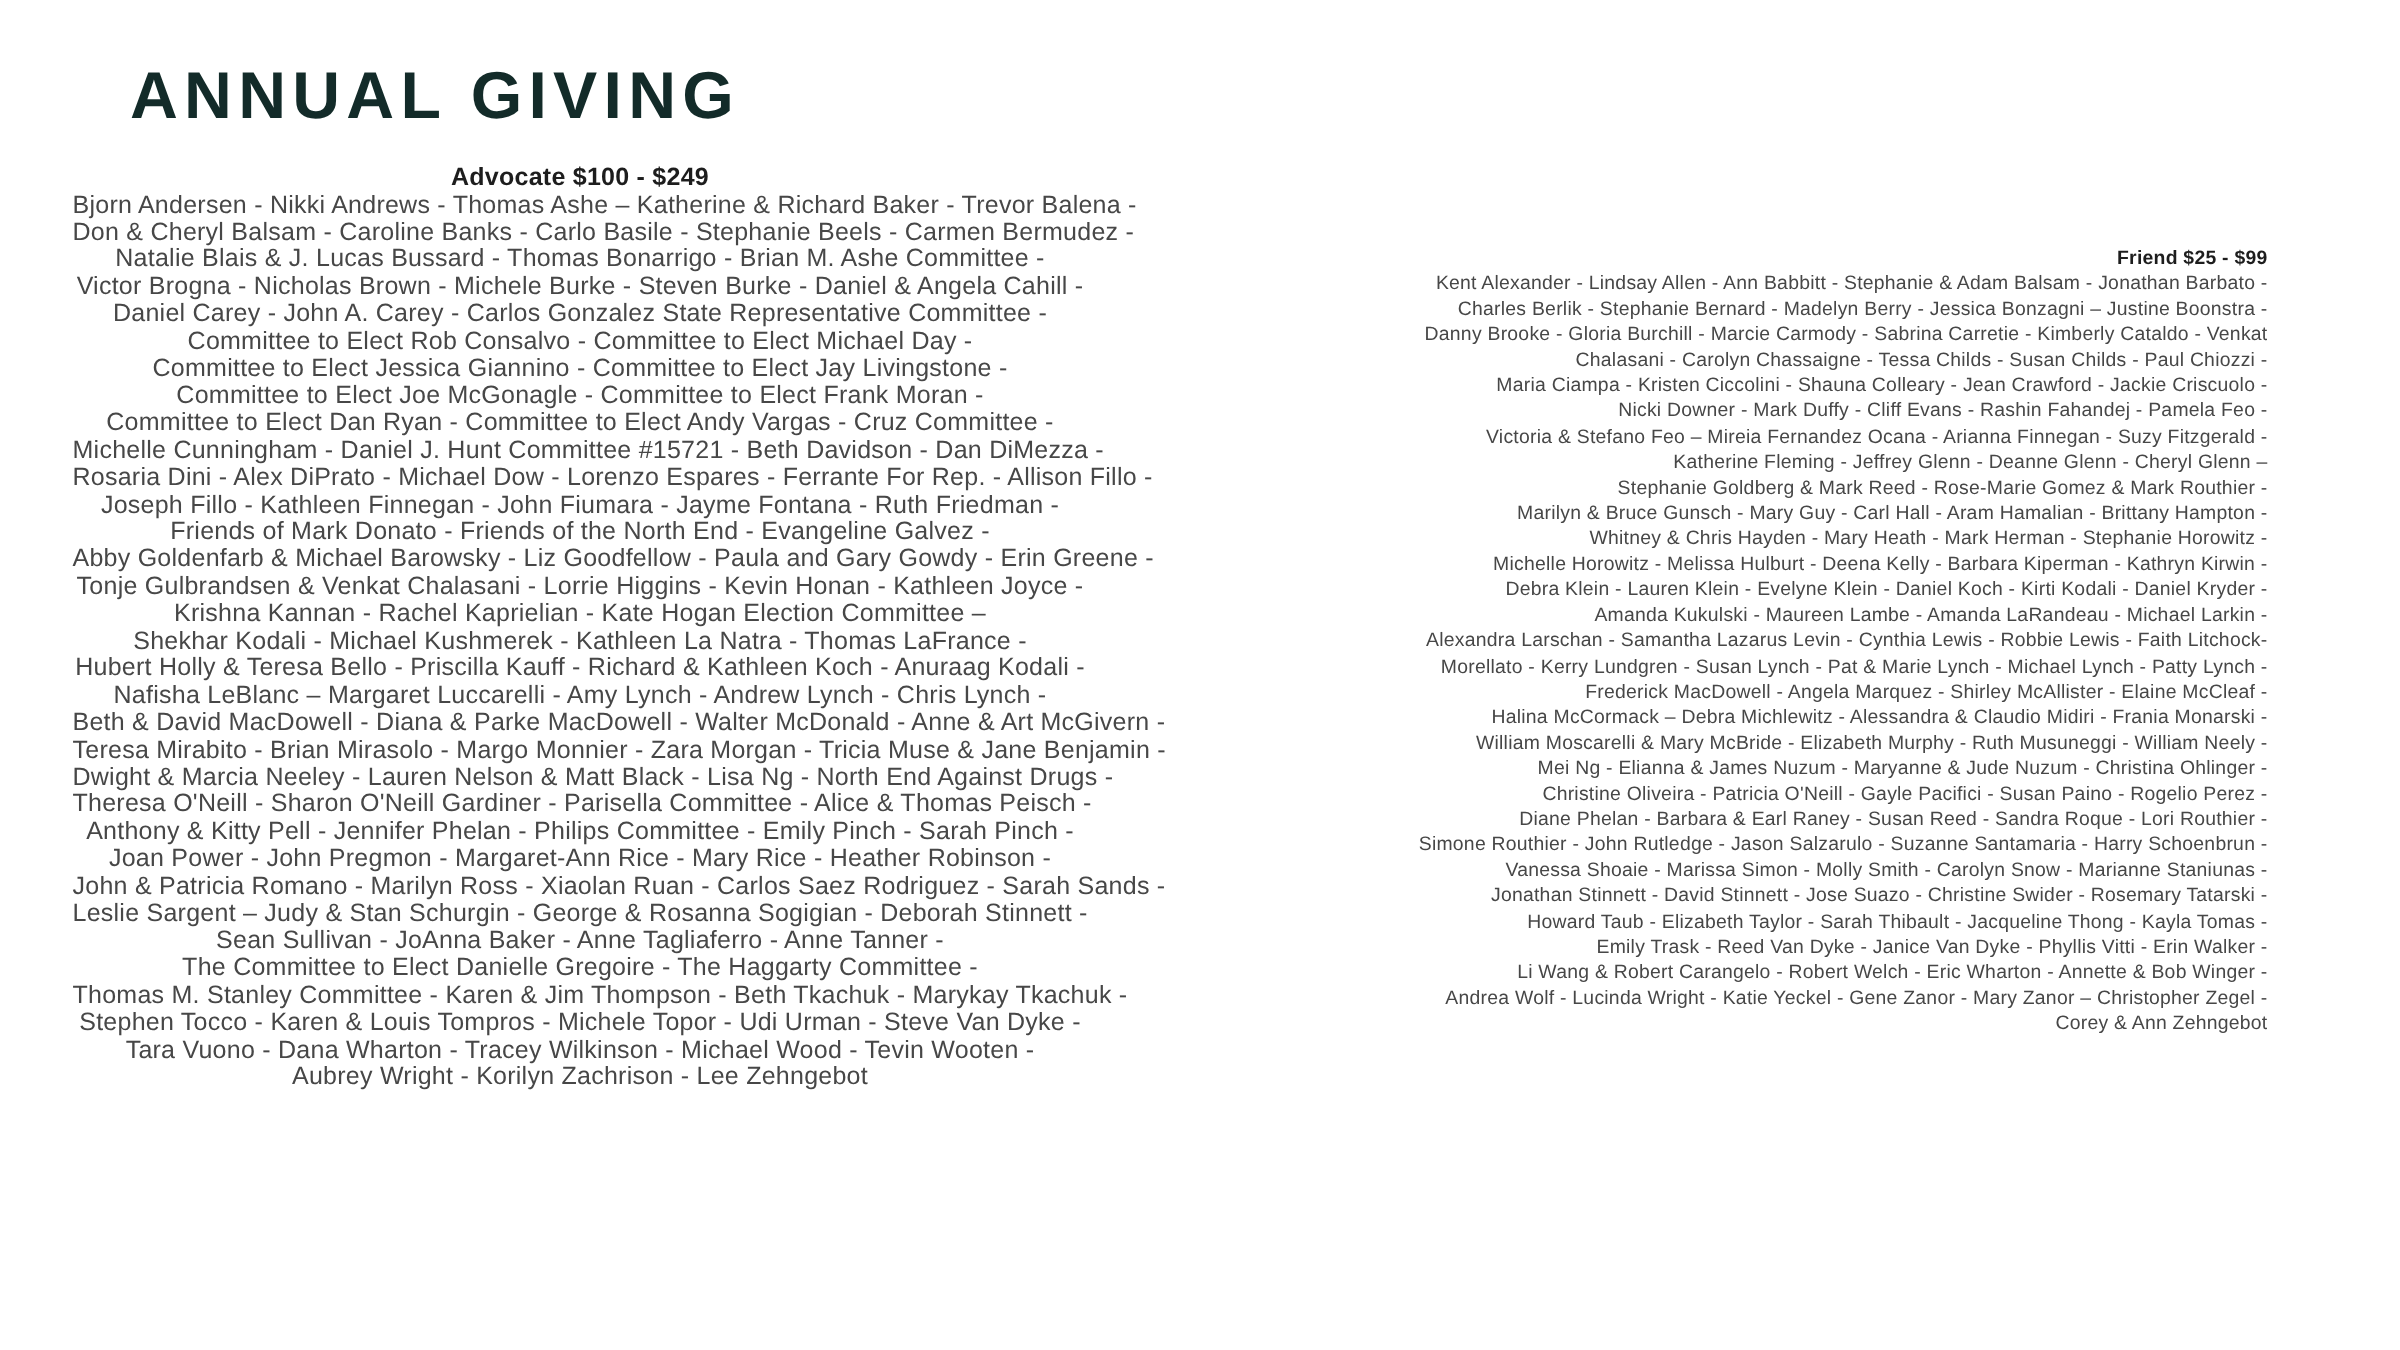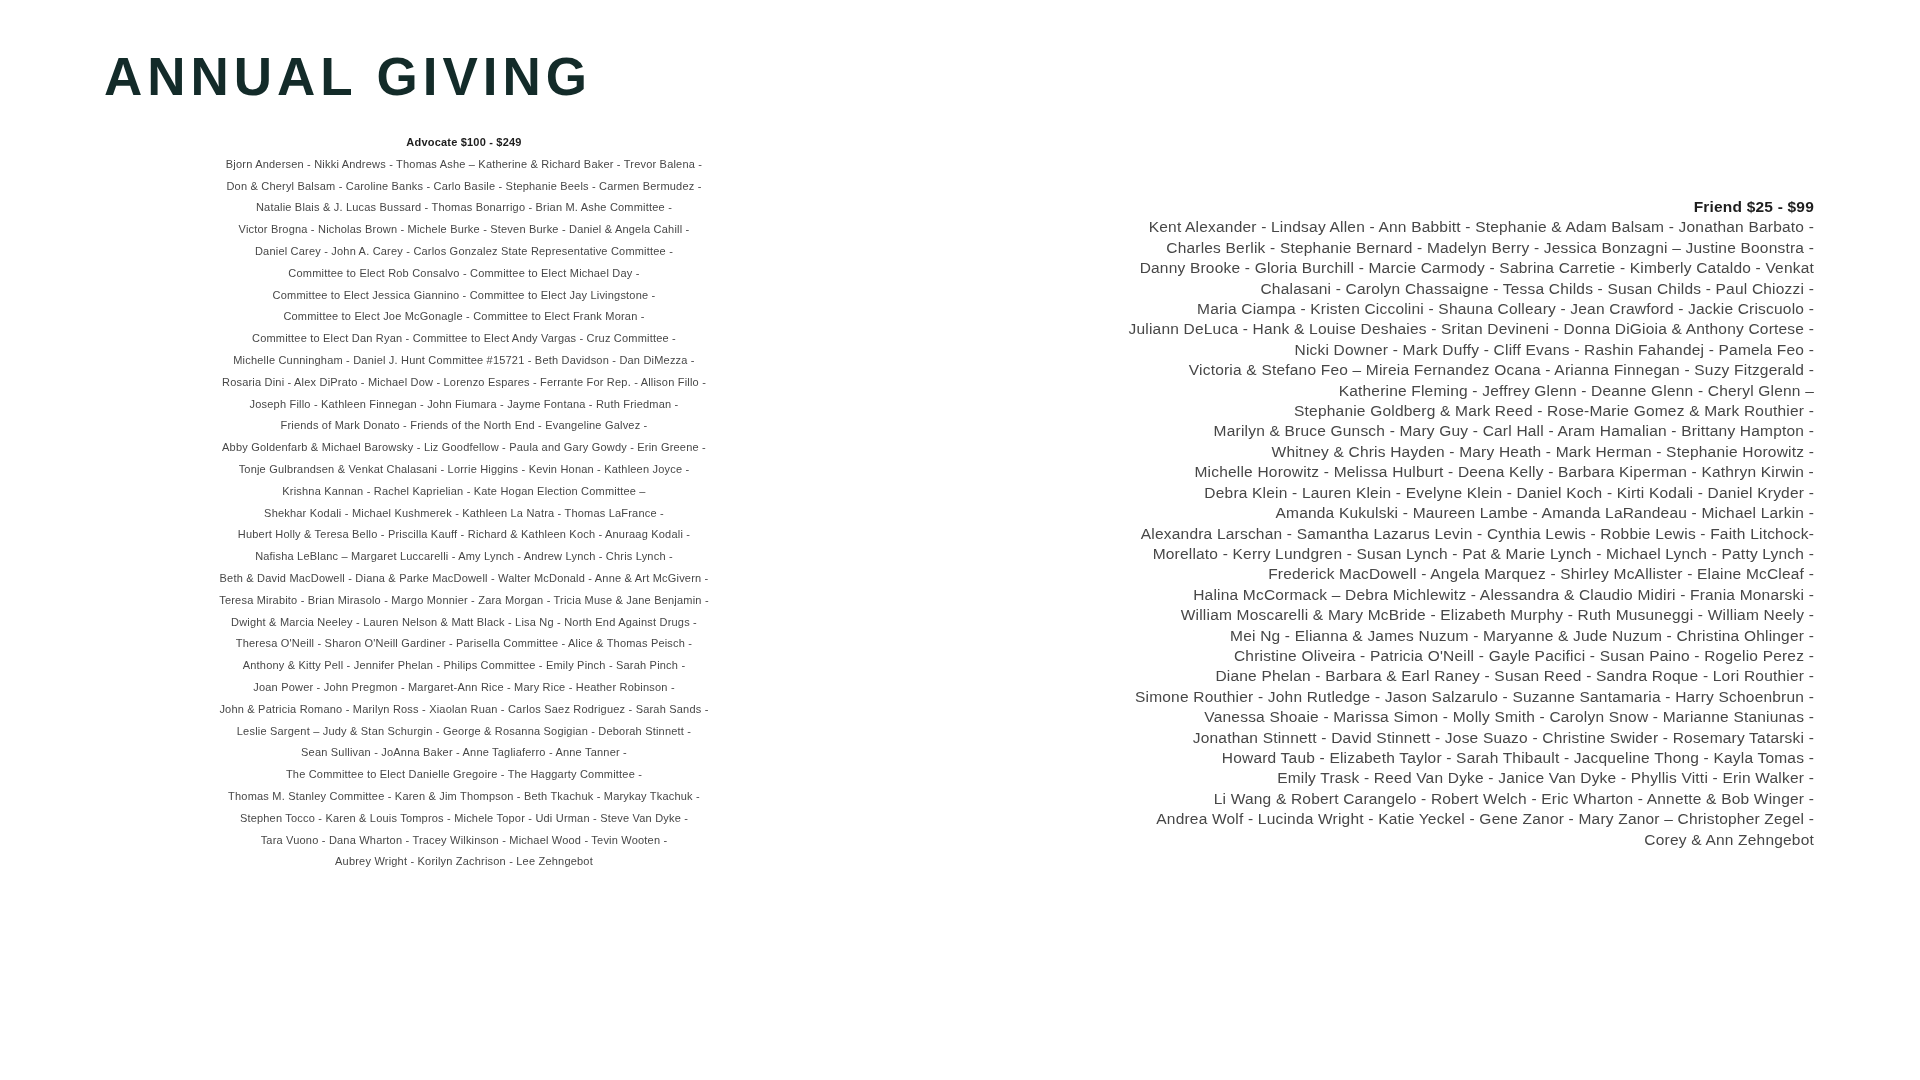--- a/index.html
+++ b/index.html
@@ -32,21 +32,21 @@
     font-weight: 400;
   }
   .donor-col .col-header {
     font-weight: 700;
     color: #1d1d1d;
   }
   .col-advocate {
     left: 58px;
     top: 132px;
     width: 812px;
-    font-size: 11px;
+    font-size: 20px;
     line-height: 21.8px;
     letter-spacing: 0.2px;
   }
   .col-friend {
     left: 1002px;
     top: 197px;
     width: 812px;
     font-size: 15.5px;
     line-height: 20.4px;
     letter-spacing: 0.2px;
@@ -101,21 +101,20 @@
 </div>
 
 <div class="donor-col col-friend">
   <div class="col-header">Friend $25 - $99</div>
   <div>
       <div class="donor-line">Kent Alexander - Lindsay Allen - Ann Babbitt - Stephanie &amp; Adam Balsam - Jonathan Barbato -</div>
       <div class="donor-line">Charles Berlik - Stephanie Bernard - Madelyn Berry - Jessica Bonzagni – Justine Boonstra -</div>
       <div class="donor-line">Danny Brooke - Gloria Burchill - Marcie Carmody - Sabrina Carretie - Kimberly Cataldo - Venkat</div>
       <div class="donor-line">Chalasani - Carolyn Chassaigne - Tessa Childs - Susan Childs - Paul Chiozzi -</div>
       <div class="donor-line">Maria Ciampa - Kristen Ciccolini - Shauna Colleary - Jean Crawford - Jackie Criscuolo -</div>
-      <div class="donor-line">Juliann DeLuca - Hank &amp; Louise Deshaies - Sritan Devineni - Donna DiGioia &amp; Anthony Cortese -</div>
       <div class="donor-line">Nicki Downer - Mark Duffy - Cliff Evans - Rashin Fahandej - Pamela Feo -</div>
       <div class="donor-line">Victoria &amp; Stefano Feo – Mireia Fernandez Ocana - Arianna Finnegan - Suzy Fitzgerald -</div>
       <div class="donor-line">Katherine Fleming - Jeffrey Glenn - Deanne Glenn - Cheryl Glenn –</div>
       <div class="donor-line">Stephanie Goldberg &amp; Mark Reed - Rose-Marie Gomez &amp; Mark Routhier -</div>
       <div class="donor-line">Marilyn &amp; Bruce Gunsch - Mary Guy - Carl Hall - Aram Hamalian - Brittany Hampton -</div>
       <div class="donor-line">Whitney &amp; Chris Hayden - Mary Heath - Mark Herman - Stephanie Horowitz -</div>
       <div class="donor-line">Michelle Horowitz - Melissa Hulburt - Deena Kelly - Barbara Kiperman - Kathryn Kirwin -</div>
       <div class="donor-line">Debra Klein - Lauren Klein - Evelyne Klein - Daniel Koch - Kirti Kodali - Daniel Kryder -</div>
       <div class="donor-line">Amanda Kukulski - Maureen Lambe - Amanda LaRandeau - Michael Larkin -</div>
       <div class="donor-line">Alexandra Larschan - Samantha Lazarus Levin - Cynthia Lewis - Robbie Lewis - Faith Litchock-</div>

